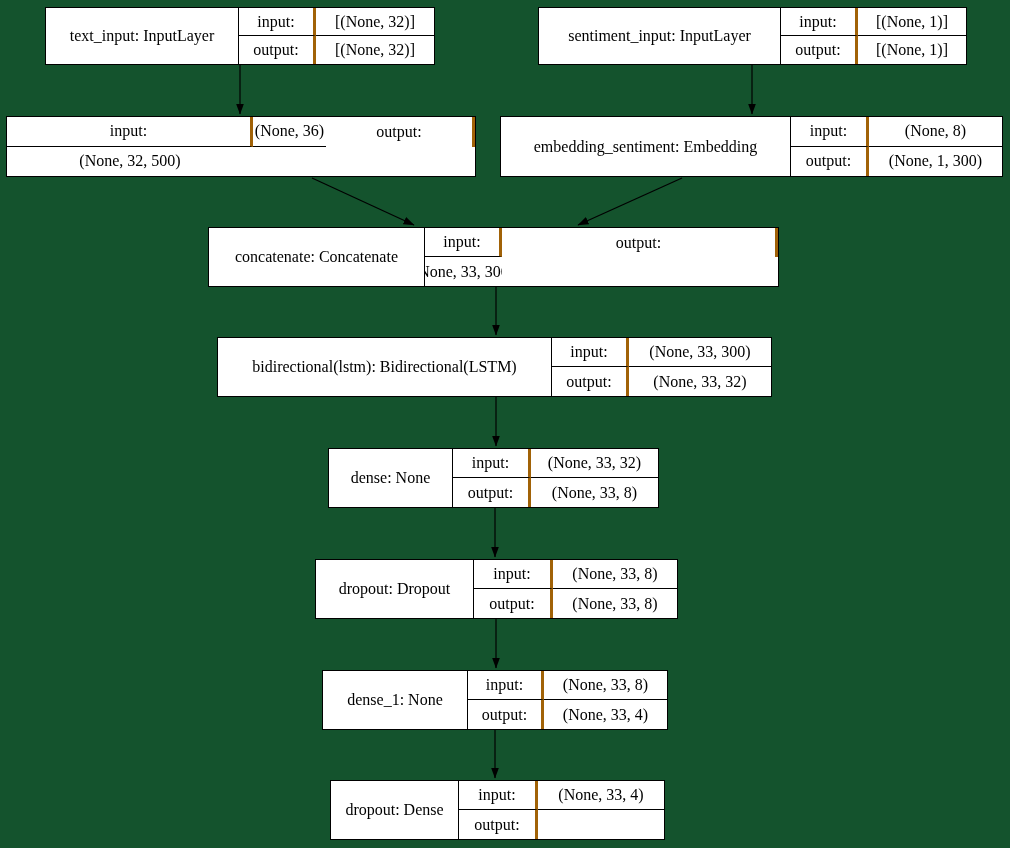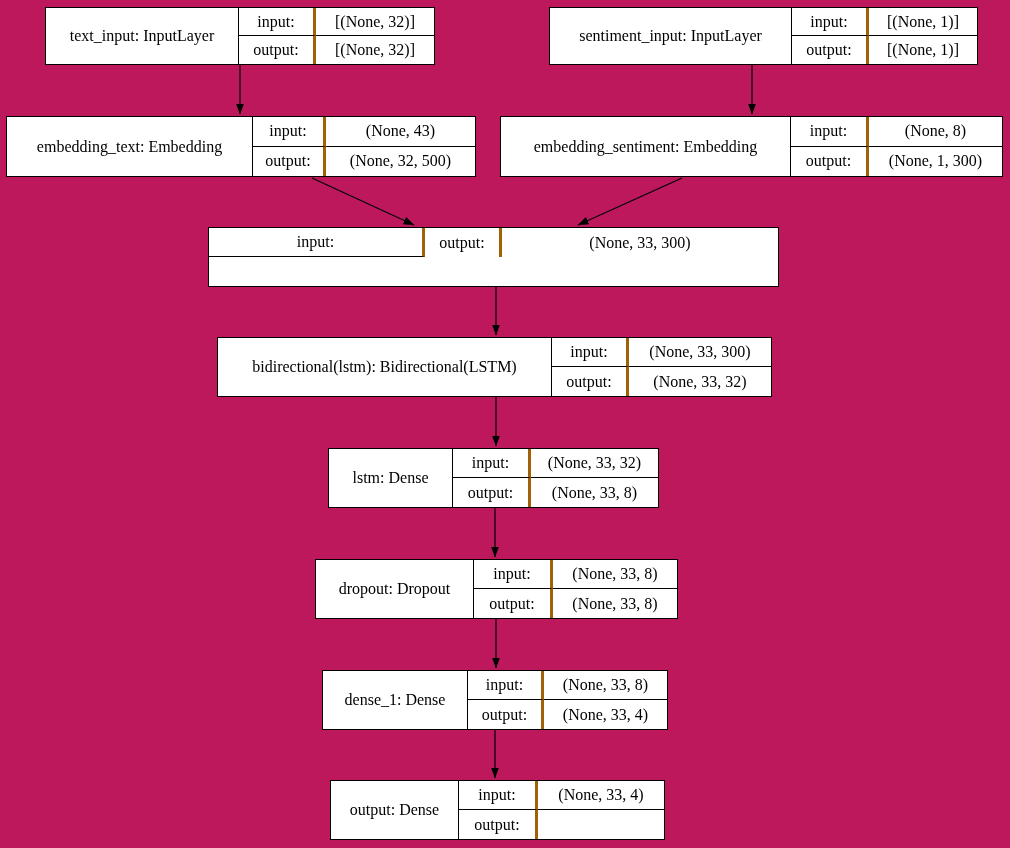--- a/index.html
+++ b/index.html
@@ -4,21 +4,21 @@
 <style>
   html, body {
     margin: 0;
     padding: 0;
     background: #ffffff;
   }
   #canvas {
     position: relative;
     width: 1010px;
     height: 848px;
-    background: #be185d;
+    background: #14532d;
     font-family: "Liberation Serif", "DejaVu Serif", serif;
     color: #000000;
     overflow: hidden;
   }
   .node {
     position: absolute;
     display: grid;
     grid-template-rows: 1fr 1fr;
     background: #ffffff;
     border: 1px solid #000000;
@@ -82,82 +82,82 @@
   </svg>
 
   <div class="node" style="left:45px; top:7px; width:390px; height:58px; grid-template-columns:193px 77px 1fr;">
     <div class="cell title">text_input: InputLayer</div>
     <div class="cell lbl row-top">input:</div>
     <div class="cell row-top">[(None, 32)]</div>
     <div class="cell lbl">output:</div>
     <div class="cell">[(None, 32)]</div>
   </div>
 
-  <div class="node" style="left:538px; top:7px; width:429px; height:58px; grid-template-columns:242px 77px 1fr;margin-left:11px;">
+  <div class="node" style="left:538px; top:7px; width:429px; height:58px; grid-template-columns:242px 77px 1fr;">
     <div class="cell title">sentiment_input: InputLayer</div>
     <div class="cell lbl row-top">input:</div>
     <div class="cell row-top">[(None, 1)]</div>
     <div class="cell lbl">output:</div>
     <div class="cell">[(None, 1)]</div>
   </div>
 
   <div class="node" style="left:6px; top:116px; width:470px; height:61px; grid-template-columns:246px 73px 1fr;">
-    <div class="cell title">embedding_text: Embedding</div>
     <div class="cell lbl row-top">input:</div>
-    <div class="cell row-top">(None, 43)</div>
+    <div class="cell row-top">(None, 36)</div>
     <div class="cell lbl">output:</div>
     <div class="cell">(None, 32, 500)</div>
   </div>
 
   <div class="node" style="left:500px; top:116px; width:503px; height:61px; grid-template-columns:290px 78px 1fr;">
     <div class="cell title">embedding_sentiment: Embedding</div>
     <div class="cell lbl row-top">input:</div>
     <div class="cell row-top">(None, 8)</div>
     <div class="cell lbl">output:</div>
     <div class="cell">(None, 1, 300)</div>
   </div>
 
   <div class="node" style="left:208px; top:227px; width:571px; height:60px; grid-template-columns:216px 77px 1fr;">
+    <div class="cell title">concatenate: Concatenate</div>
     <div class="cell lbl row-top">input:</div>
     <div class="cell lbl">output:</div>
     <div class="cell">(None, 33, 300)</div>
   </div>
 
   <div class="node" style="left:217px; top:337px; width:555px; height:60px; grid-template-columns:334px 77px 1fr;">
     <div class="cell title">bidirectional(lstm): Bidirectional(LSTM)</div>
     <div class="cell lbl row-top">input:</div>
     <div class="cell row-top">(None, 33, 300)</div>
     <div class="cell lbl">output:</div>
     <div class="cell">(None, 33, 32)</div>
   </div>
 
   <div class="node" style="left:328px; top:448px; width:331px; height:60px; grid-template-columns:124px 78px 1fr;">
-    <div class="cell title">lstm: Dense</div>
+    <div class="cell title">dense: None</div>
     <div class="cell lbl row-top">input:</div>
     <div class="cell row-top">(None, 33, 32)</div>
     <div class="cell lbl">output:</div>
     <div class="cell">(None, 33, 8)</div>
   </div>
 
   <div class="node" style="left:315px; top:559px; width:363px; height:60px; grid-template-columns:158px 79px 1fr;">
     <div class="cell title">dropout: Dropout</div>
     <div class="cell lbl row-top">input:</div>
     <div class="cell row-top">(None, 33, 8)</div>
     <div class="cell lbl">output:</div>
     <div class="cell">(None, 33, 8)</div>
   </div>
 
   <div class="node" style="left:322px; top:670px; width:346px; height:60px; grid-template-columns:145px 76px 1fr;">
-    <div class="cell title">dense_1: Dense</div>
+    <div class="cell title">dense_1: None</div>
     <div class="cell lbl row-top">input:</div>
     <div class="cell row-top">(None, 33, 8)</div>
     <div class="cell lbl">output:</div>
     <div class="cell">(None, 33, 4)</div>
   </div>
 
   <div class="node" style="left:330px; top:780px; width:335px; height:60px; grid-template-columns:128px 79px 1fr;">
-    <div class="cell title">output: Dense</div>
+    <div class="cell title">dropout: Dense</div>
     <div class="cell lbl row-top">input:</div>
     <div class="cell row-top">(None, 33, 4)</div>
     <div class="cell lbl">output:</div>
   </div>
 
 </div>
 
 </body></html>

